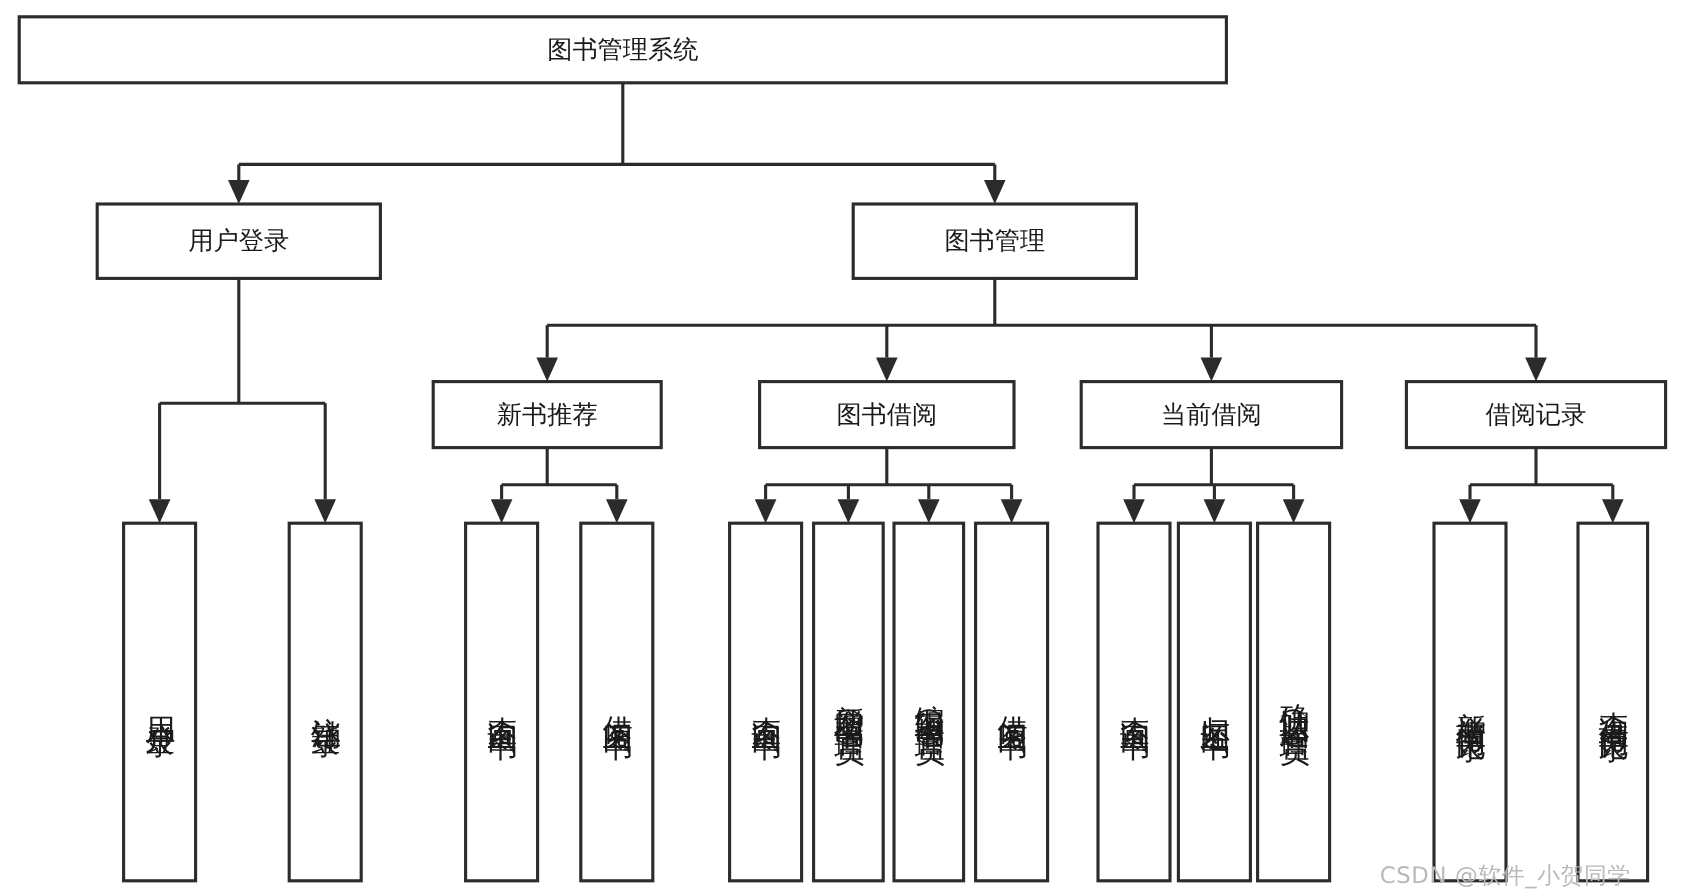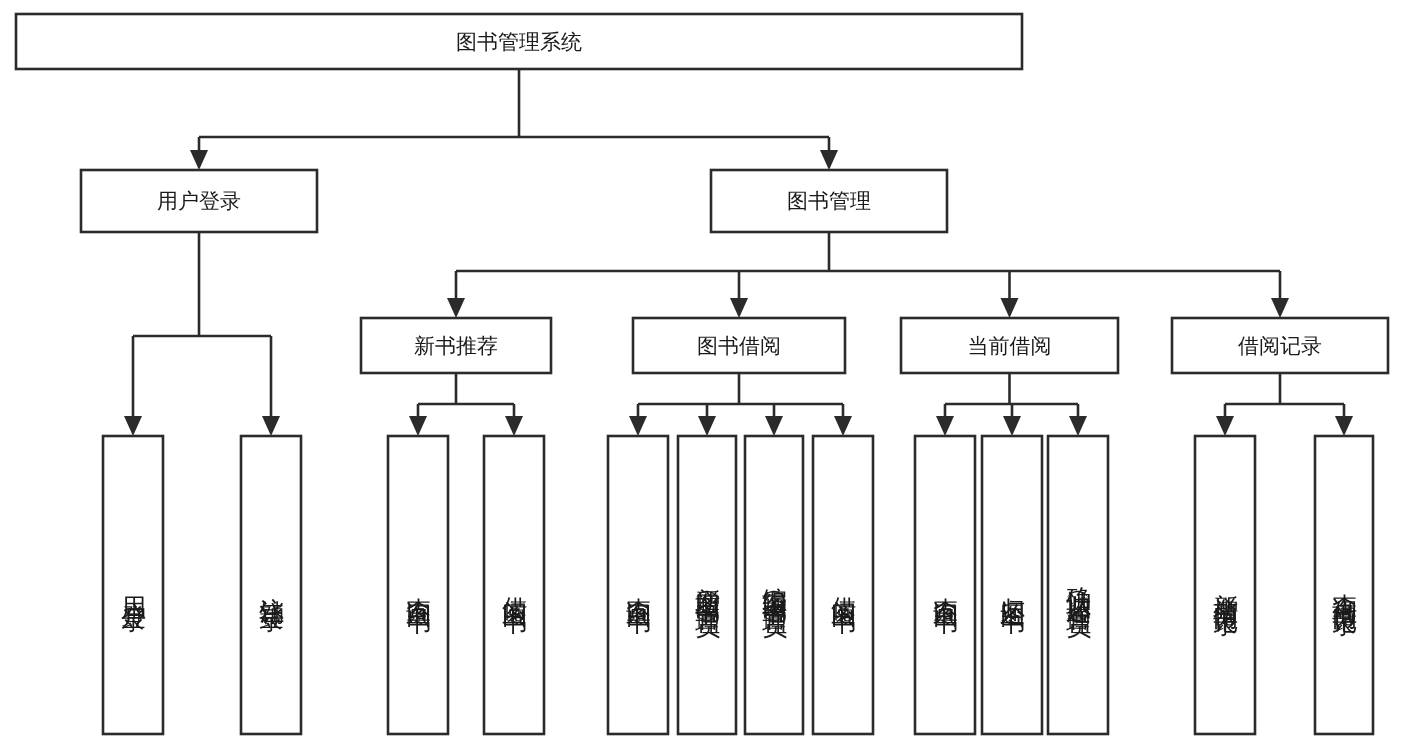--- a/index.html
+++ b/index.html
@@ -178,13 +178,14 @@
       <div class="vlabel" style="left: 678px; top: 436px; width: 58px; height: 298px;">新增图书（管理员）</div>
       <div class="vlabel" style="left: 745px; top: 436px; width: 58px; height: 298px;">编辑图书（管理员）</div>
       <div class="vlabel" style="left: 813px; top: 436px; width: 60px; height: 298px;">借阅图书</div>
       <div class="vlabel" style="left: 915px; top: 436px; width: 60px; height: 298px;">查询图书</div>
       <div class="vlabel" style="left: 982px; top: 436px; width: 60px; height: 298px;">归还图书</div>
       <div class="vlabel" style="left: 1048px; top: 436px; width: 60px; height: 298px;">确认归还（管理员）</div>
       <div class="vlabel" style="left: 1195px; top: 436px; width: 60px; height: 298px;">新增借阅记录</div>
       <div class="vlabel" style="left: 1315px; top: 436px; width: 58px; height: 298px;">查询借阅记录</div>
     </div>
 
+  <div class="watermark">CSDN @软件_小贺同学</div>
 </div>
 
 </body></html>

